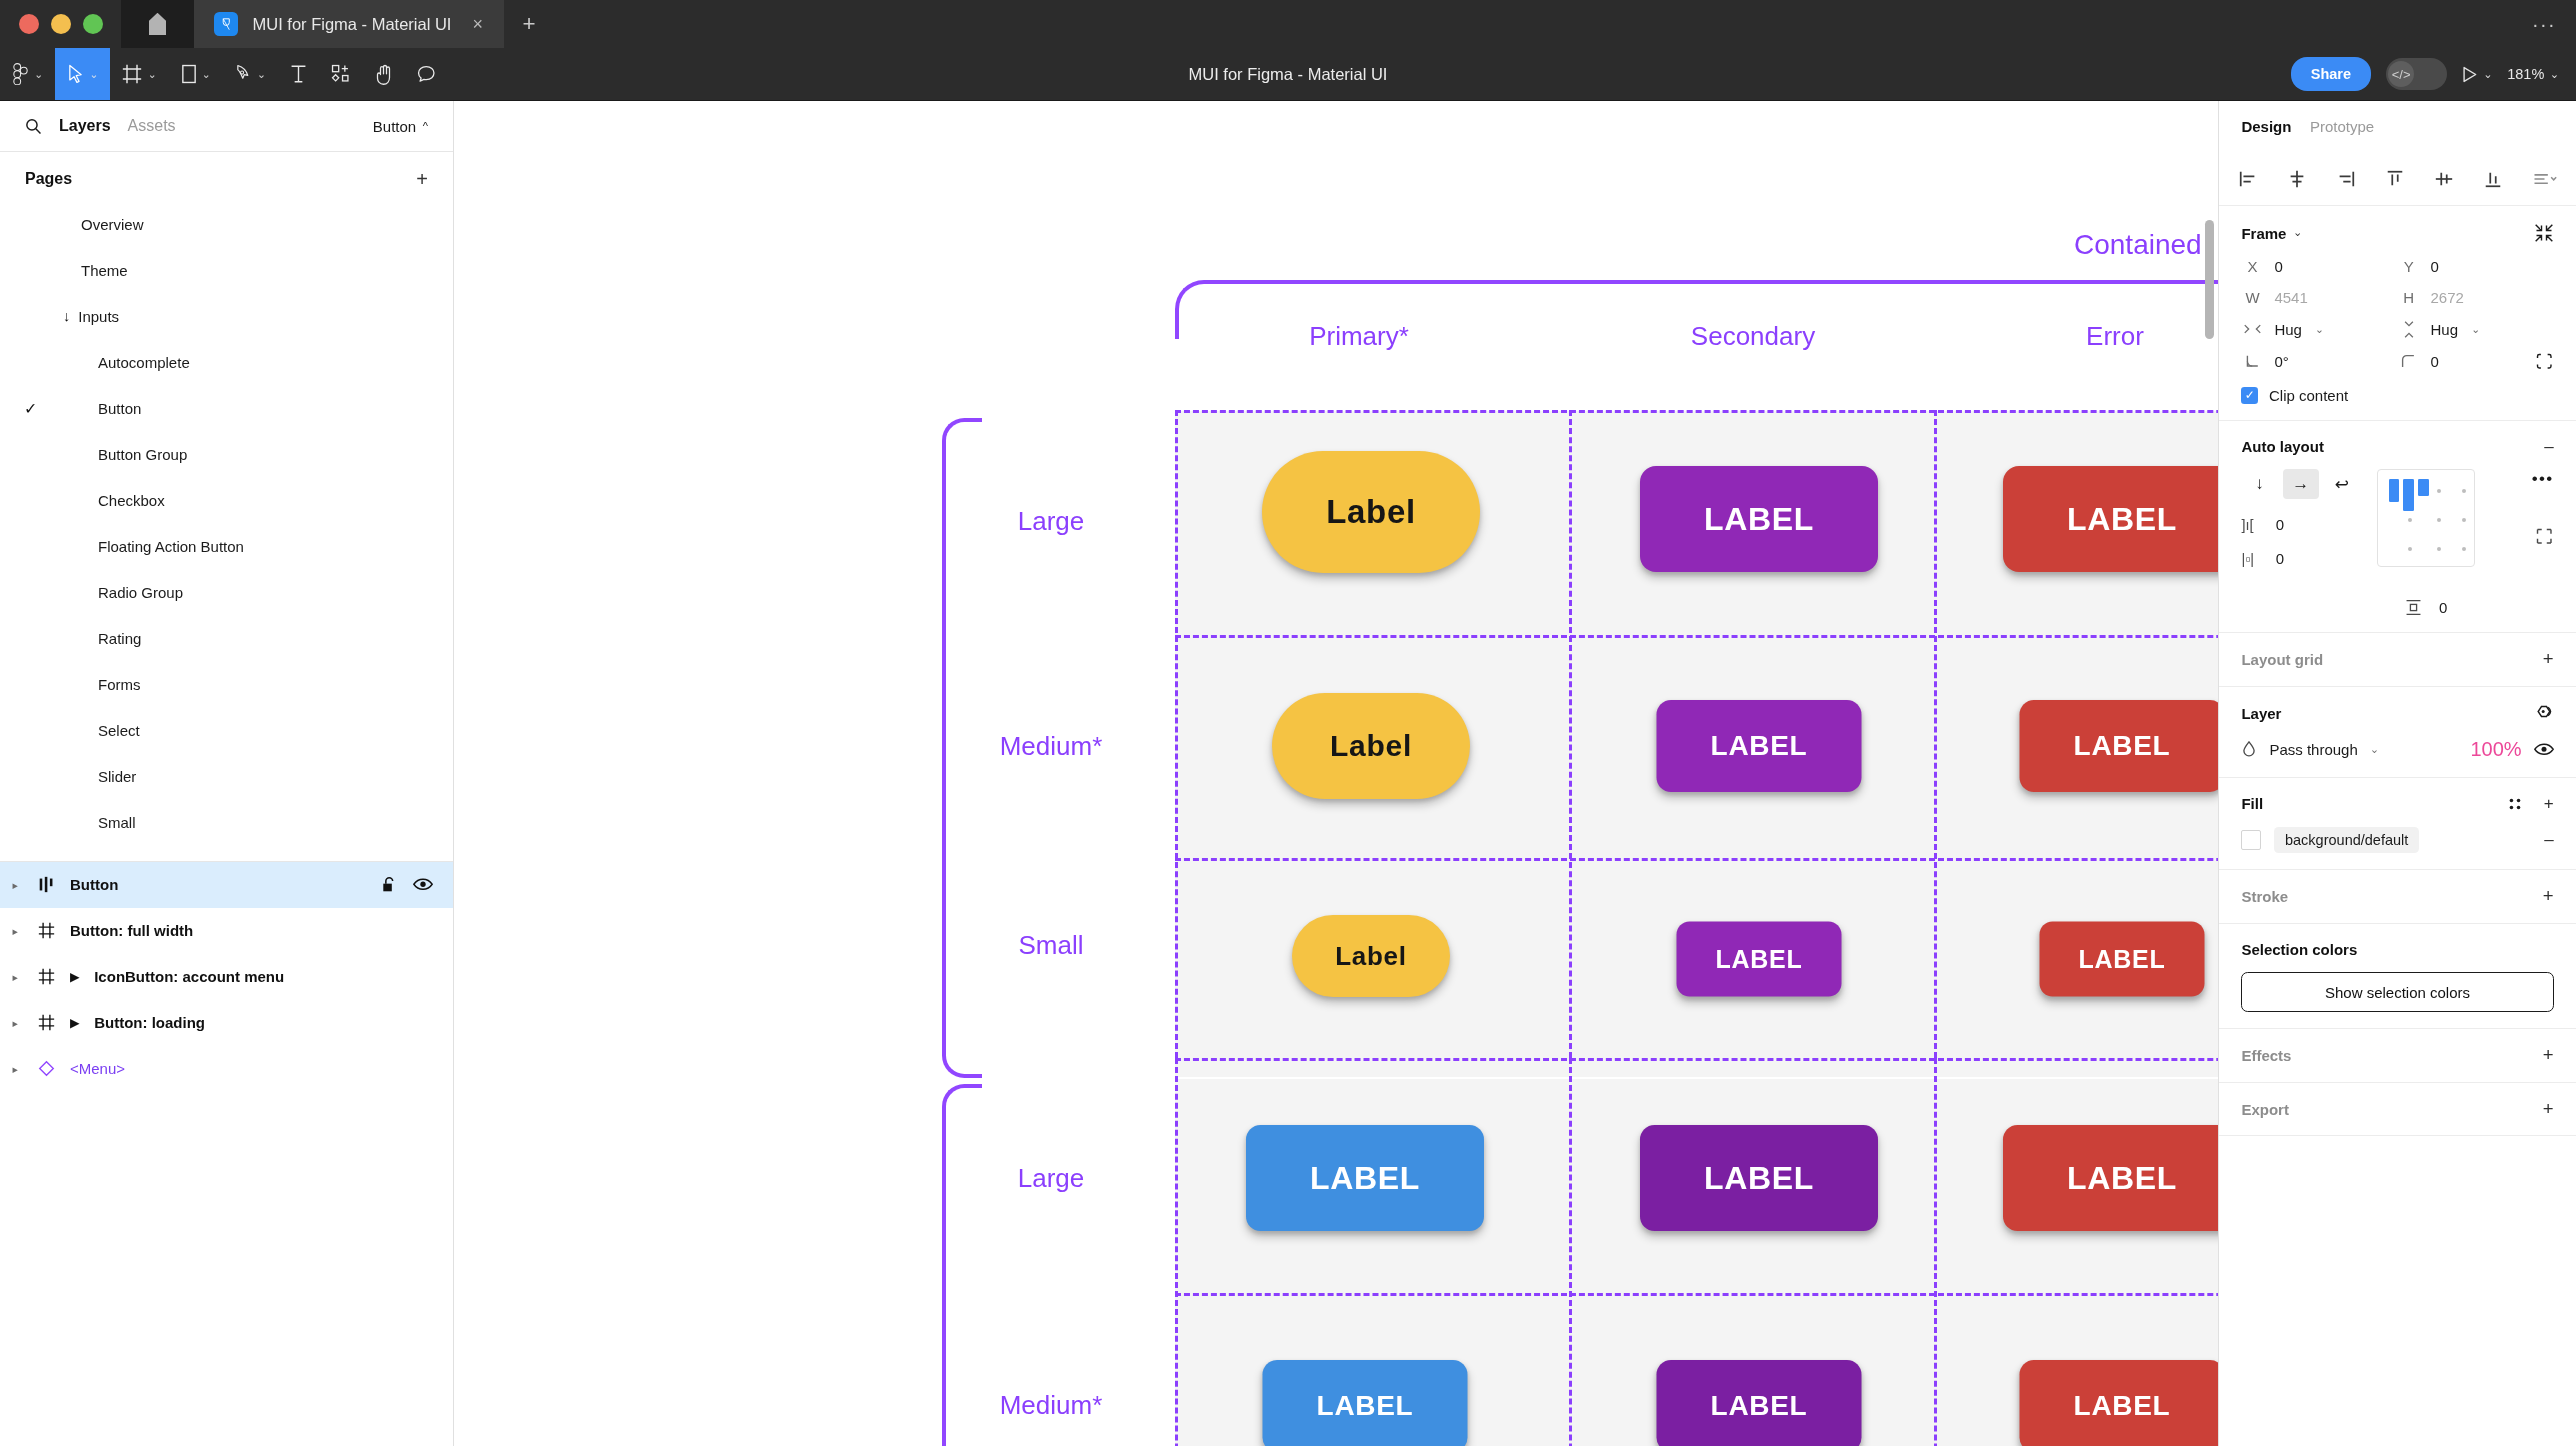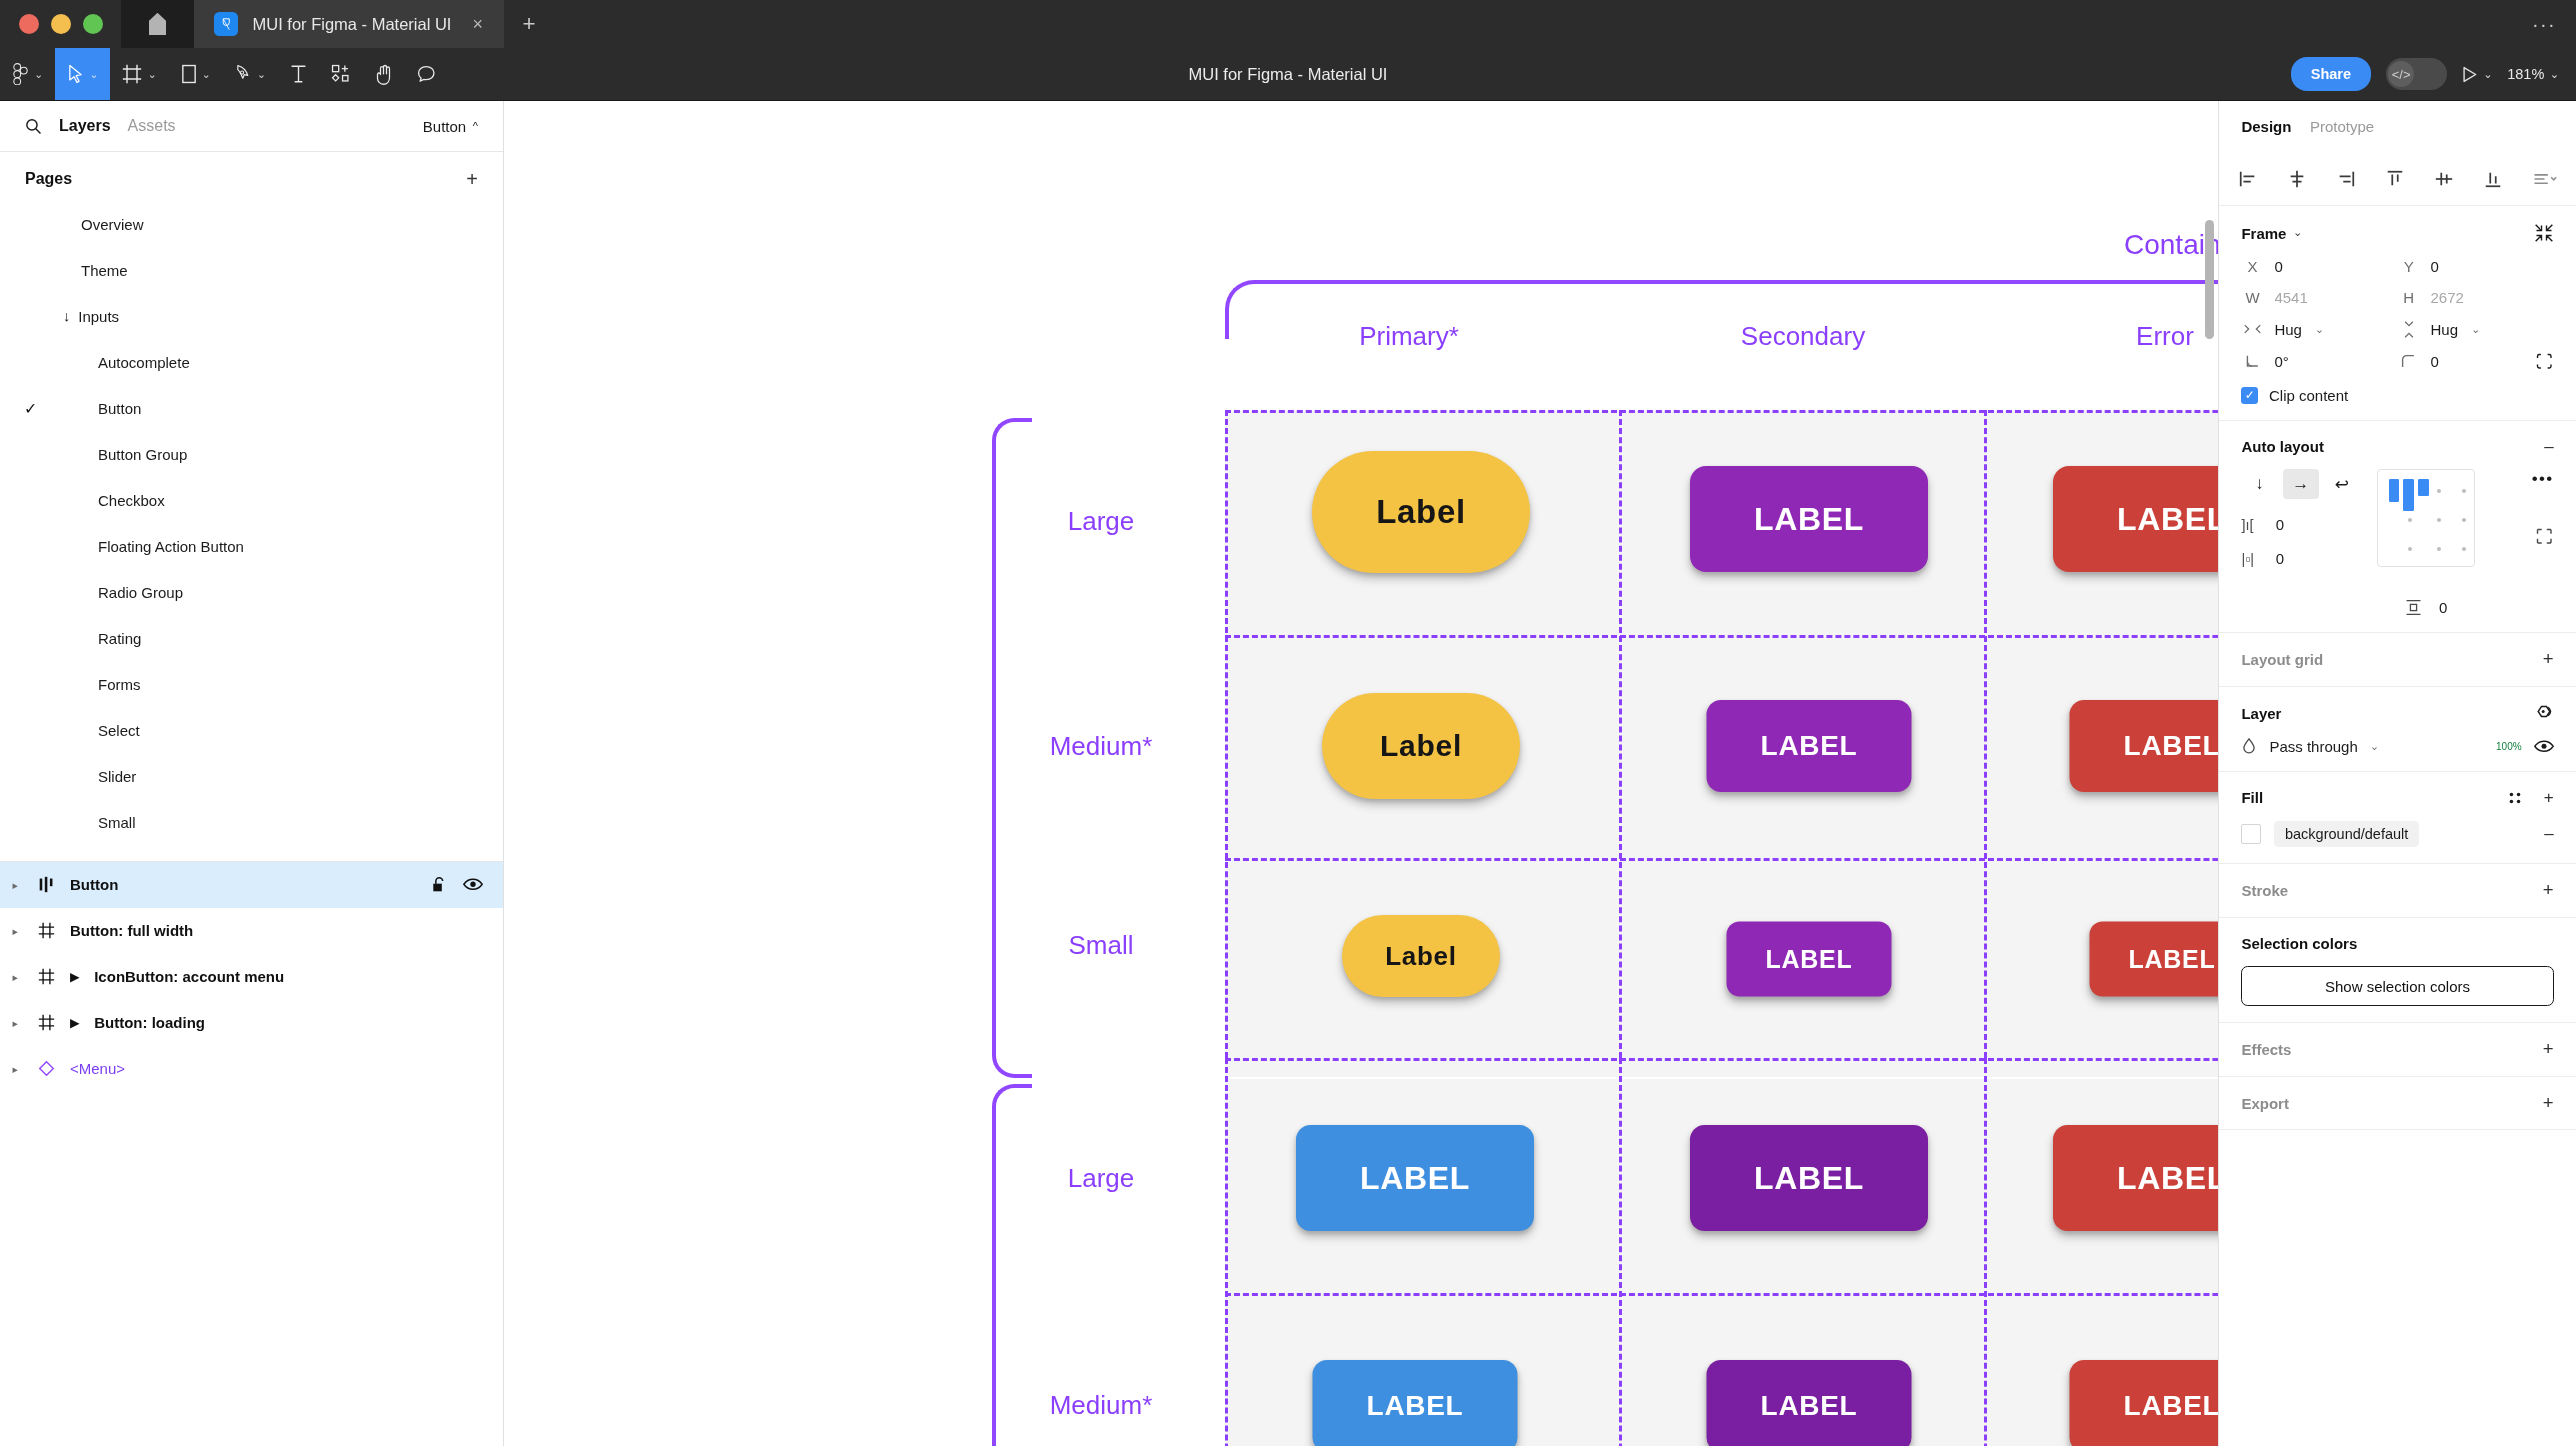--- a/index.html
+++ b/index.html
@@ -77,21 +77,21 @@
     color: #cfcfcf; font-size: 13px;
   }
   .play-wrap { display:flex; align-items:center; gap:5.3px; color:#e2e2e2; }
   .zoom-wrap { display:flex; align-items:center; gap:5.3px; color:#e8e8e8; font-size:14.5px; }
 
   
   .body { flex: 1; display: flex; min-height: 0; background:#1e1e1e; }
 
   
   .left-panel {
-    width: 504px; background: #fff; display: flex; flex-direction: column;
+    width: 454px; background: #fff; display: flex; flex-direction: column;
     flex-shrink: 0; border-right: 0.7px solid #e0e0e0;
   }
   .lp-tabs {
     height: 51px; display: flex; align-items: center; gap: 17px;
     padding: 0 25px; border-bottom: 0.7px solid #e6e6e6; position: relative;
   }
   .lp-tab { font-size: 16px; color: #9a9a9a; }
   .lp-tab.active { color: #111; font-weight: bold; }
   .lp-btn-label {
     margin-left: auto; display: flex; align-items: center; gap: 6.6px;
@@ -237,21 +237,21 @@
   .al-pad .ico { color: #4a4a4a; font-size: 14.5px; width: 22.4px; }
   .align-pad-grid {
     width: 98px; height: 98px; border: 0.7px solid #e2e2e2; border-radius: 4px;
     position: relative; flex-shrink: 0;
   }
   .apg-dot { position: absolute; width: 4px; height: 4px; border-radius: 50%; background: #bdbdbd; }
   .apg-bar { position: absolute; background: #3b8bf5; border-radius: 1.3px; }
   .al-more { margin-left: auto; color: #1b1b1b; font-size: 17px; letter-spacing: 1.3px; align-self: center; }
   .opacity-row { display: flex; align-items: center; gap: 12px; margin-top: 4px; }
   .opacity-row .blend { font-size: 15px; color: #1b1b1b; }
-  .opacity-row .pct { margin-left: auto; font-size: 10px; color: #15803d; }
+  .opacity-row .pct { margin-left: auto; font-size: 20px; color: #ec4899; }
 
   .fill-row { display: flex; align-items: center; gap: 13px; }
   .swatch { width: 20px; height: 20px; border: 0.7px solid #d4d4d4; background: #fff; border-radius: 2px; }
   .token-chip {
     background: #f1f1f1; border-radius: 4.6px; padding: 5.3px 10.6px; font-size: 14.5px; color: #1b1b1b;
   }
   .minus { margin-left: auto; color: #2e2e2e; font-size: 17px; }
 
   .show-sel-btn {
     width: 100%; border: 1.3px solid #1b1b1b; border-radius: 6.6px;

